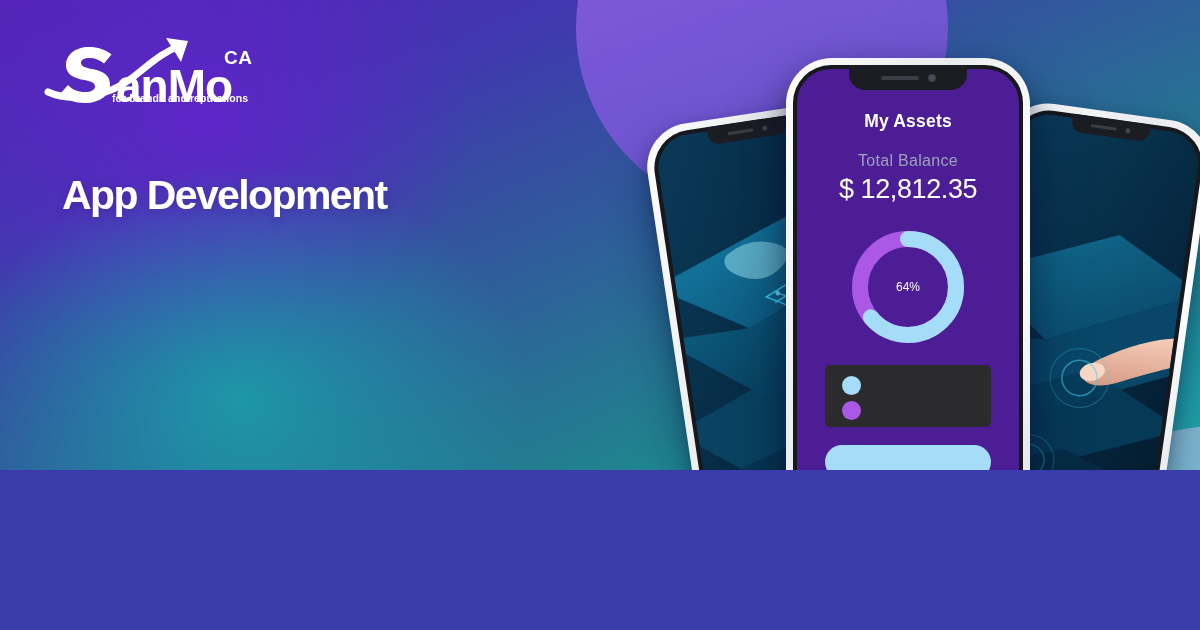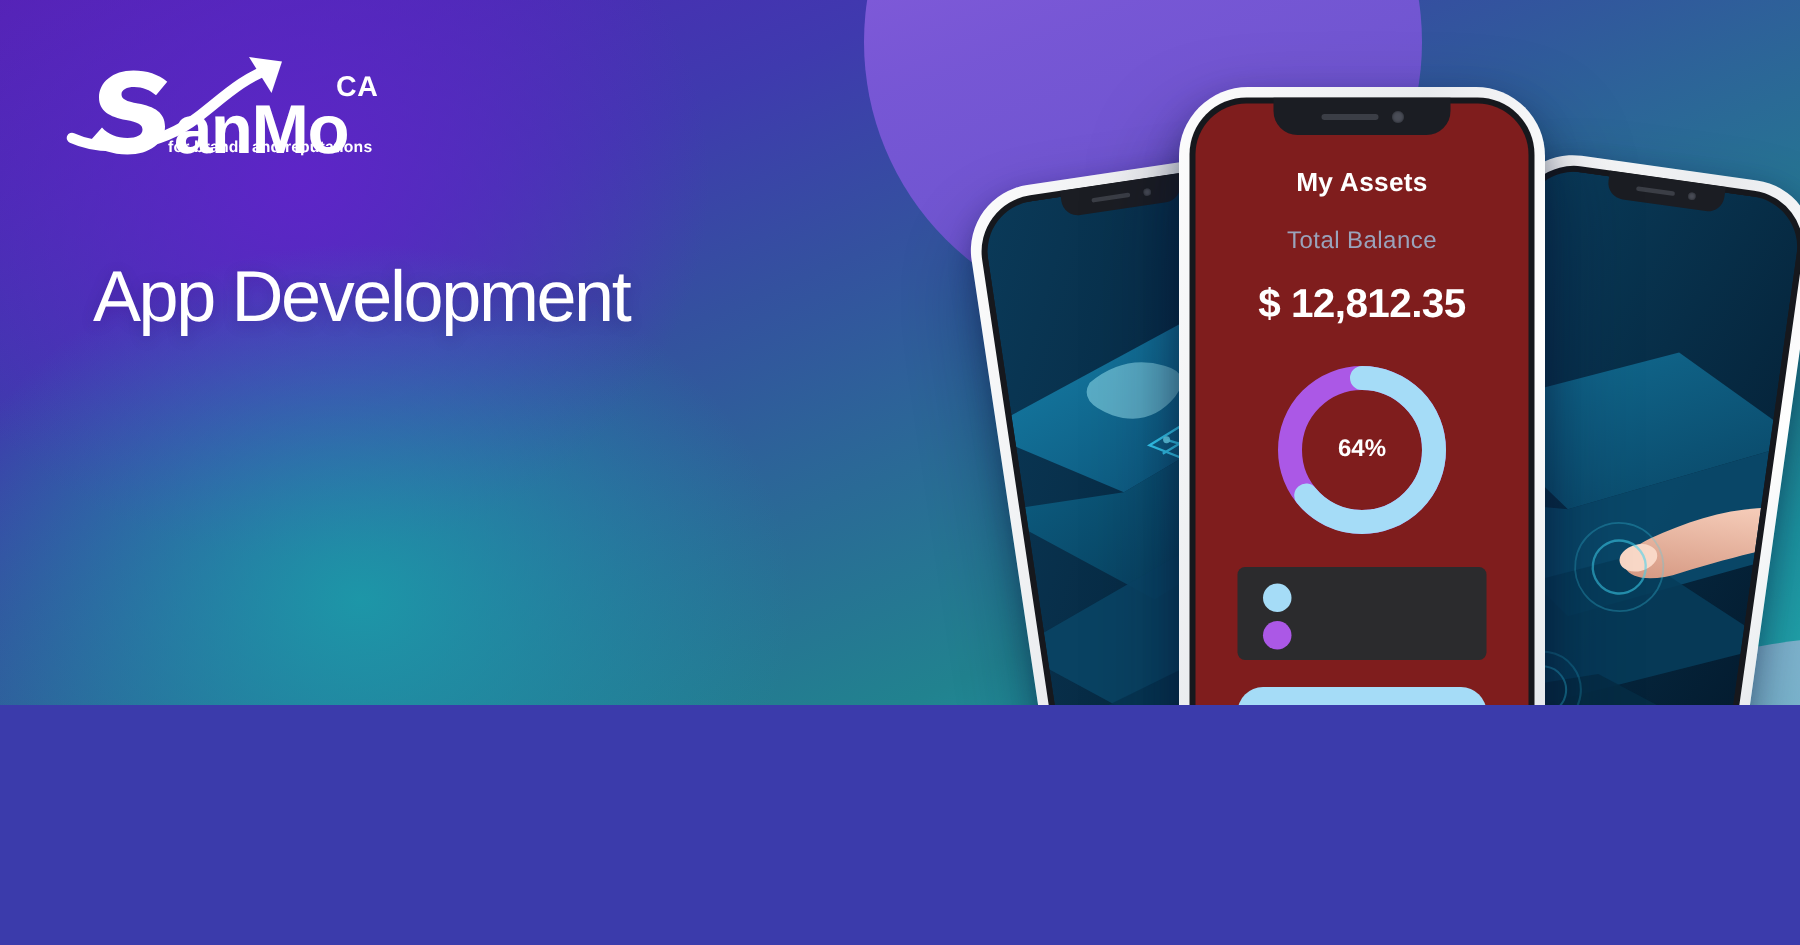--- a/index.html
+++ b/index.html
@@ -63,23 +63,23 @@
     width:216px; height:72px;
   }
   .logo svg { display:block; }
 
   
   .headline {
     position:absolute;
     left:62px; top:176px;
     width:620px;
     color:#ffffff;
-    font-size:48px;
+    font-size:41px;
     line-height:.97;
-    font-weight:normal;
+    font-weight:bold;
     letter-spacing:-1.6px;
     text-shadow:0 2px 10px rgba(20,10,60,.18);
   }
   .headline .l2 { display:block; }
 
   .body-copy {
     position:absolute;
     left:62px; top:336px;
     width:650px;
     color:#f2fbff;
@@ -130,45 +130,45 @@
     z-index:1;
   }
 
   
   .phone-center {
     left:136px; top:58px;
     width:244px; height:478px;
     z-index:4;
   }
   .phone-center .frame { border-radius:46px; box-shadow:0 30px 56px rgba(6,14,45,.5), 0 10px 22px rgba(6,14,45,.34); }
-  .phone-center .screen { background:#7f1d1d; }
+  .phone-center .screen { background:#4c1d95; }
 
   .notch {
     position:absolute; left:50%; top:0;
     transform:translateX(-50%);
     width:118px; height:25px;
     background:#1b1d23;
     border-radius:0 0 16px 16px;
     z-index:6;
     display:flex; align-items:center; justify-content:center; gap:9px;
   }
   .notch .speaker { width:38px; height:4px; border-radius:3px; background:#3b3e46; }
   .notch .cam { width:8px; height:8px; border-radius:50%; background:#4a4d57; box-shadow:inset 0 0 2px #23262c; }
 
   .app { position:absolute; inset:0; padding:34px 20px 0; color:#fff; text-align:center; }
   .app-title { font-size:17.5px; font-weight:bold; letter-spacing:.2px; margin-top:8px; }
   .app-sub { font-size:16px; color:#9aa3bb; margin-top:20px; letter-spacing:.3px; }
-  .app-amount { font-size:27px; font-weight:bold; margin-top:17px; letter-spacing:-.4px; }
+  .app-amount { font-size:27px; font-weight:normal; margin-top:4px; letter-spacing:-.4px; }
 
   .donut-wrap { margin:20px auto 0; width:124px; height:124px; position:relative; }
   .donut-wrap svg { display:block; }
   .donut-label {
     position:absolute; inset:0;
     display:flex; align-items:center; justify-content:center;
-    font-size:16px; font-weight:bold; color:#fff;
+    font-size:12px; font-weight:normal; color:#fff;
   }
 
   .legend-card {
     margin:16px 8px 0;
     height:62px;
     background:#2b2b2d;
     border-radius:5px;
     padding:11px 0 0 17px;
     text-align:left;
   }

